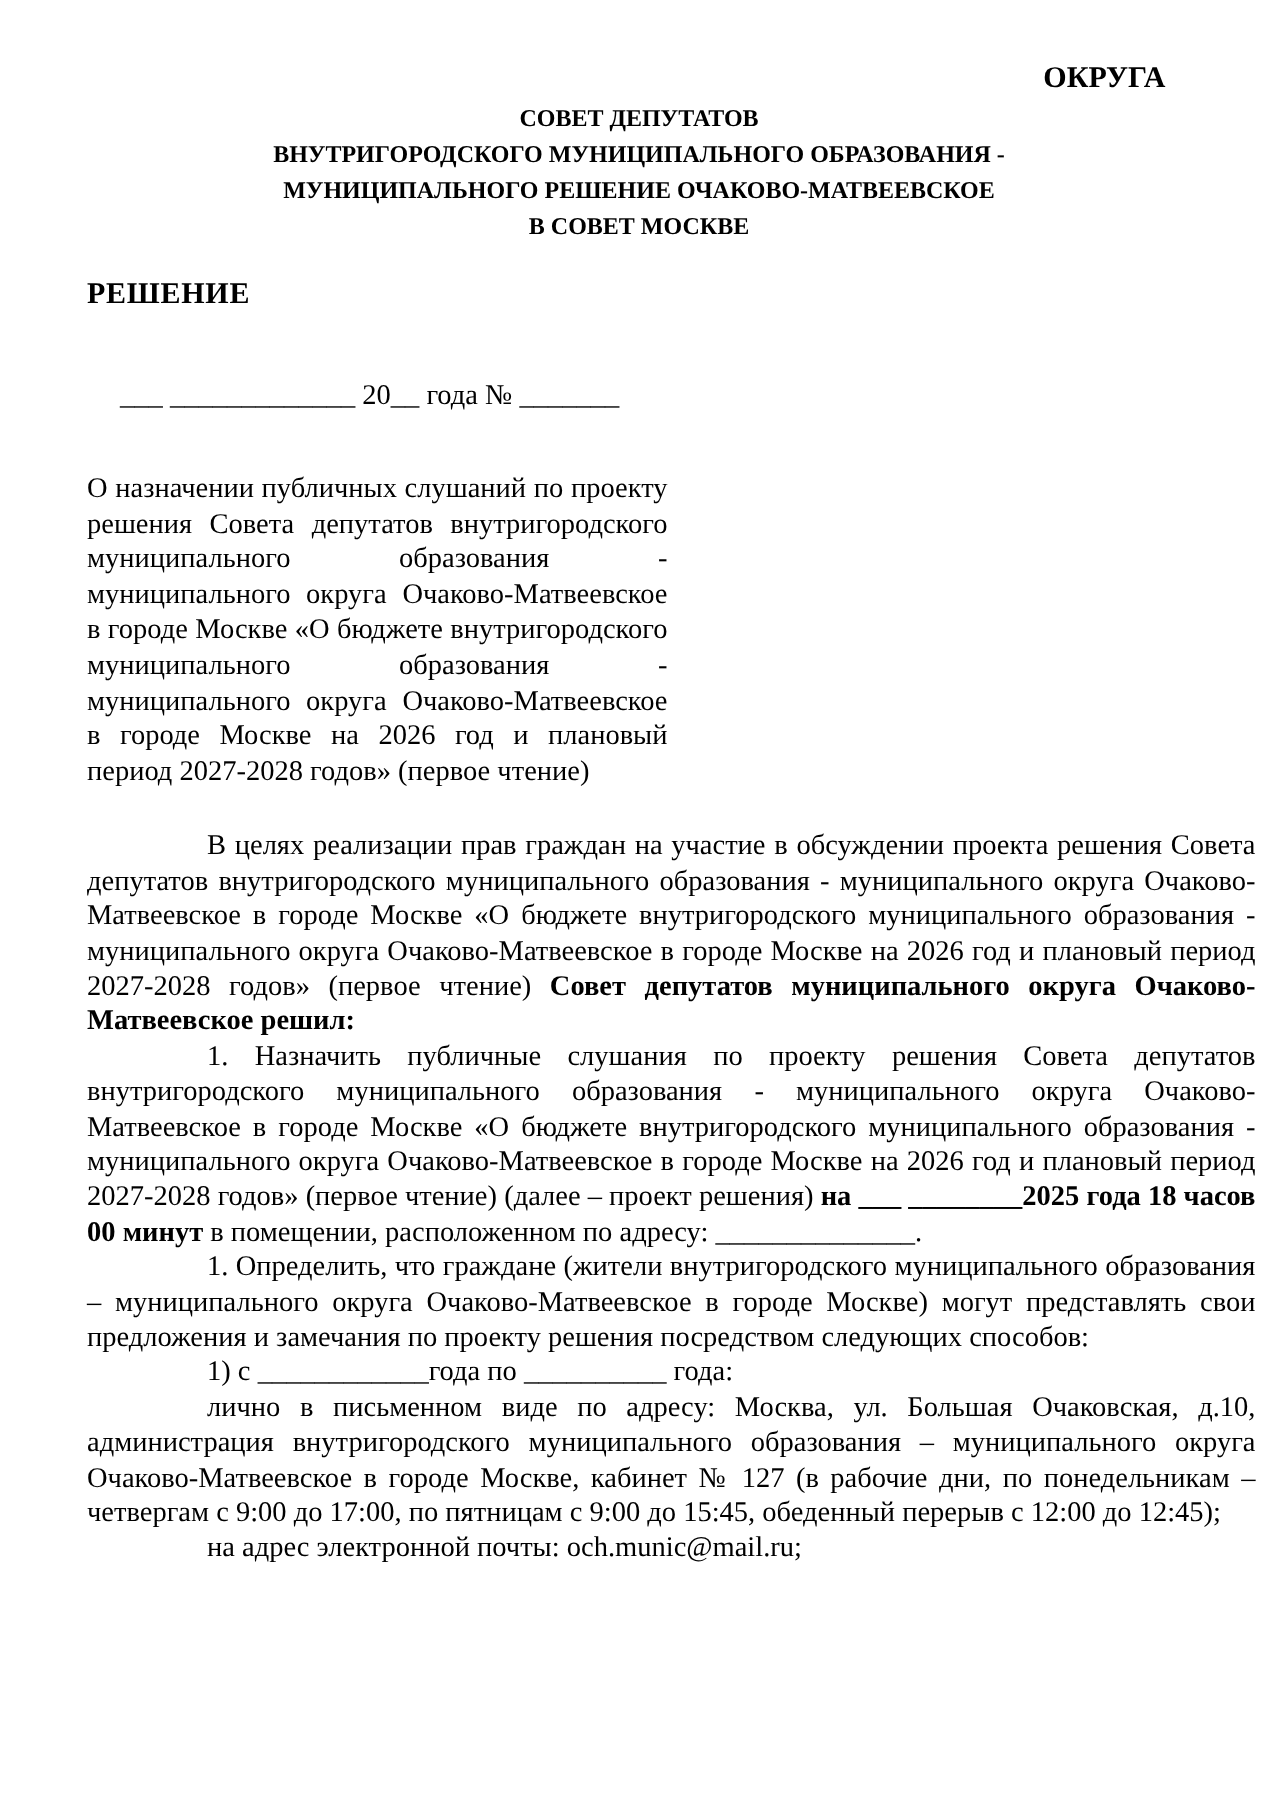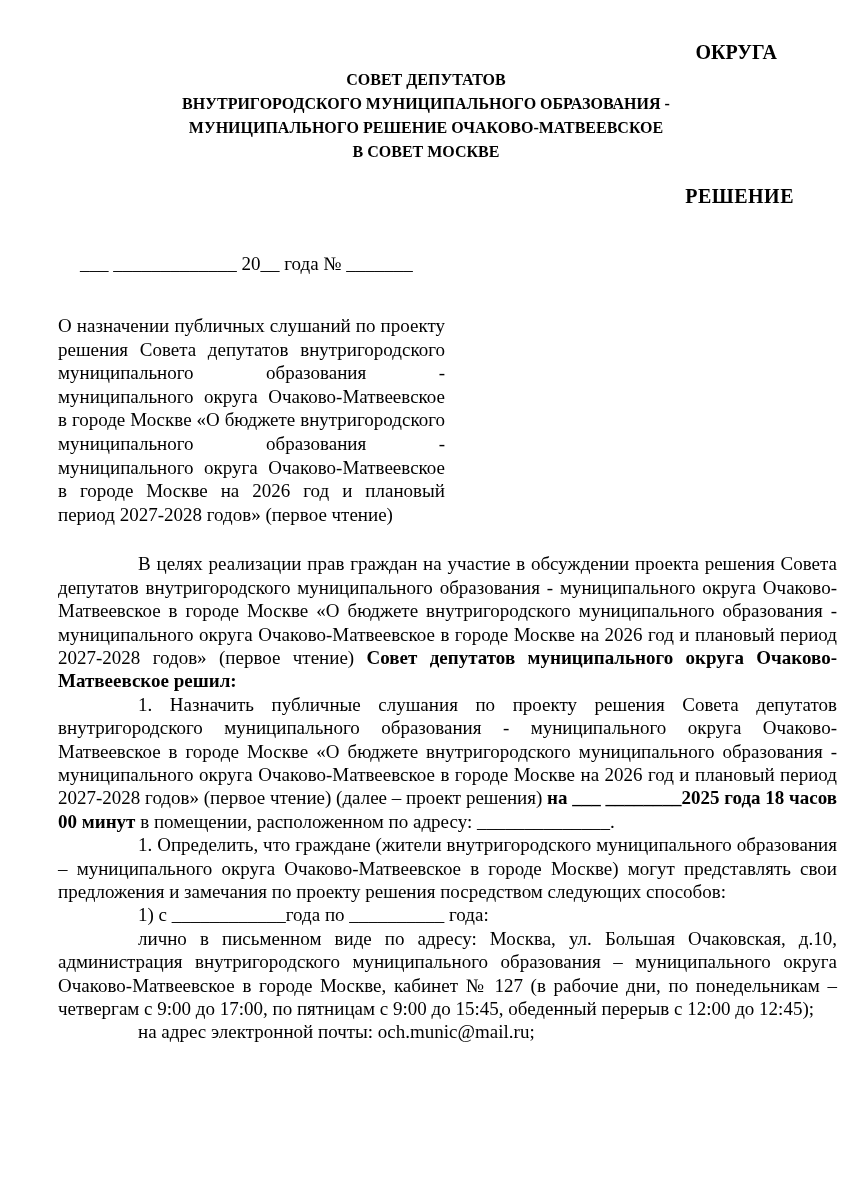--- a/index.html
+++ b/index.html
@@ -33,21 +33,21 @@
     margin-top: 4px;
     text-align: center;
     font-weight: bold;
     font-size: 16px;
     line-height: 24px;
   }
   .org-line { white-space: nowrap; }
   .doc-type {
     width: 736px;
     margin-top: 20px;
-    text-align: right;
+    text-align: left;
     font-weight: bold;
     font-size: 20px;
     line-height: 24px;
     letter-spacing: 0.5px;
   }
   .date-line {
     margin-top: 44px;
     margin-left: 22px;
     font-size: 19px;
     line-height: 24px;

